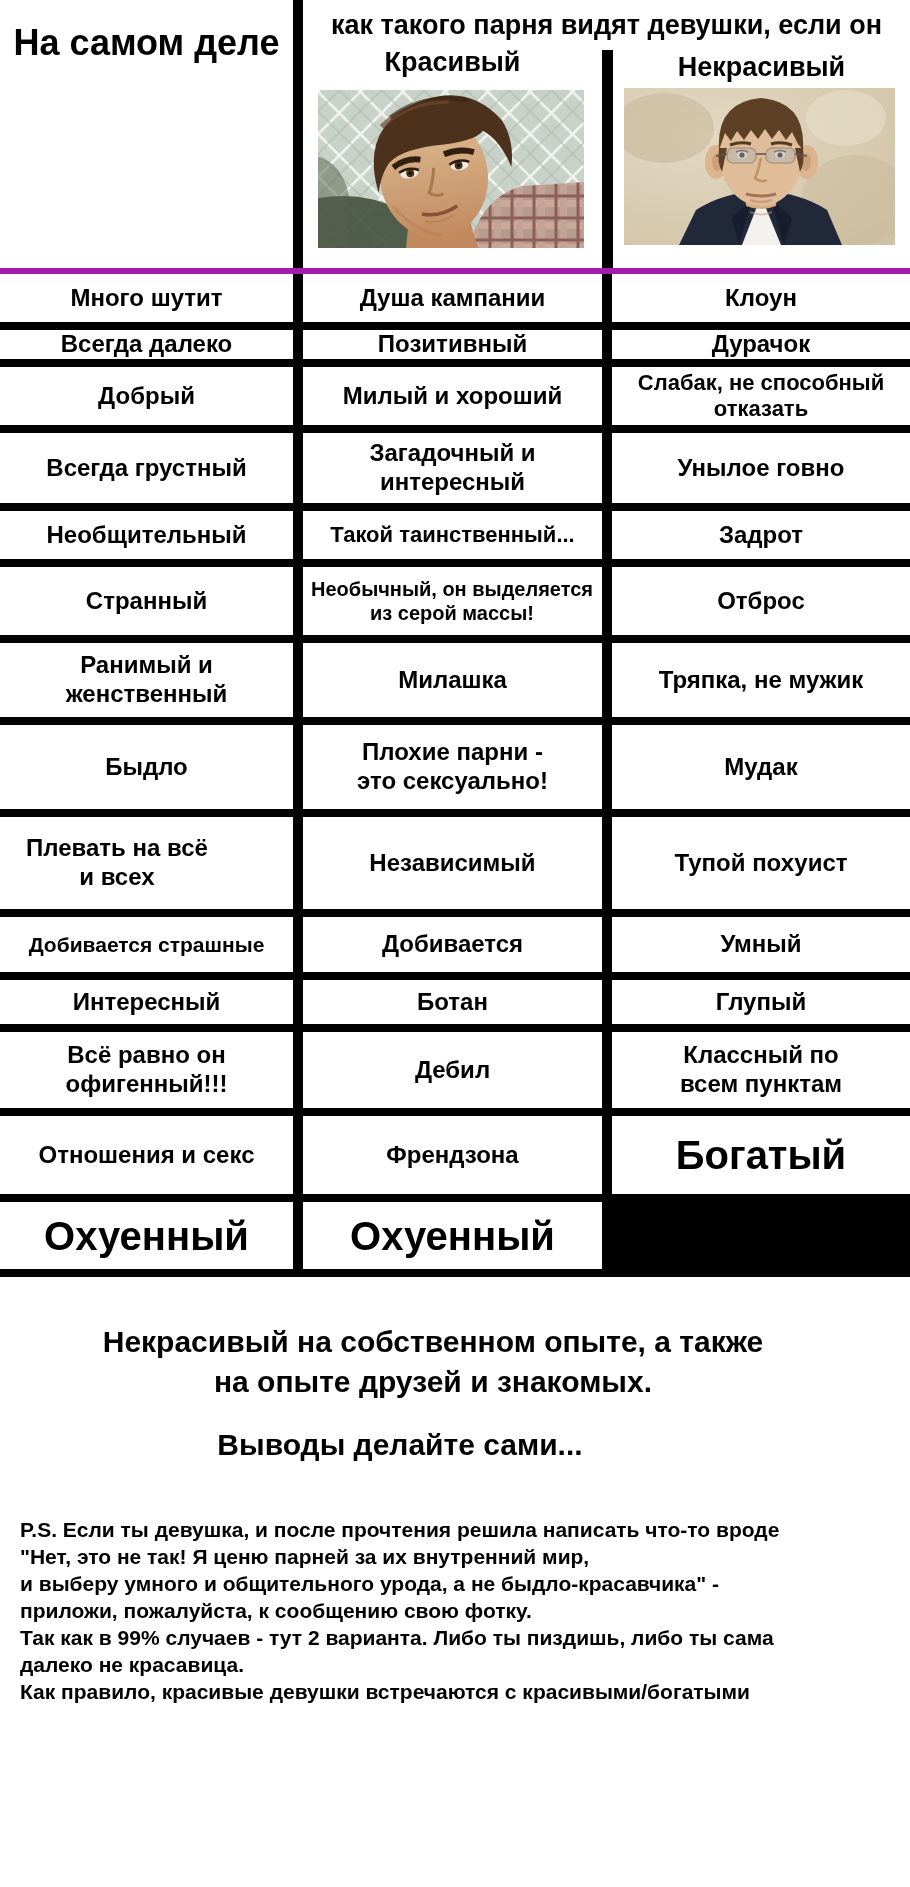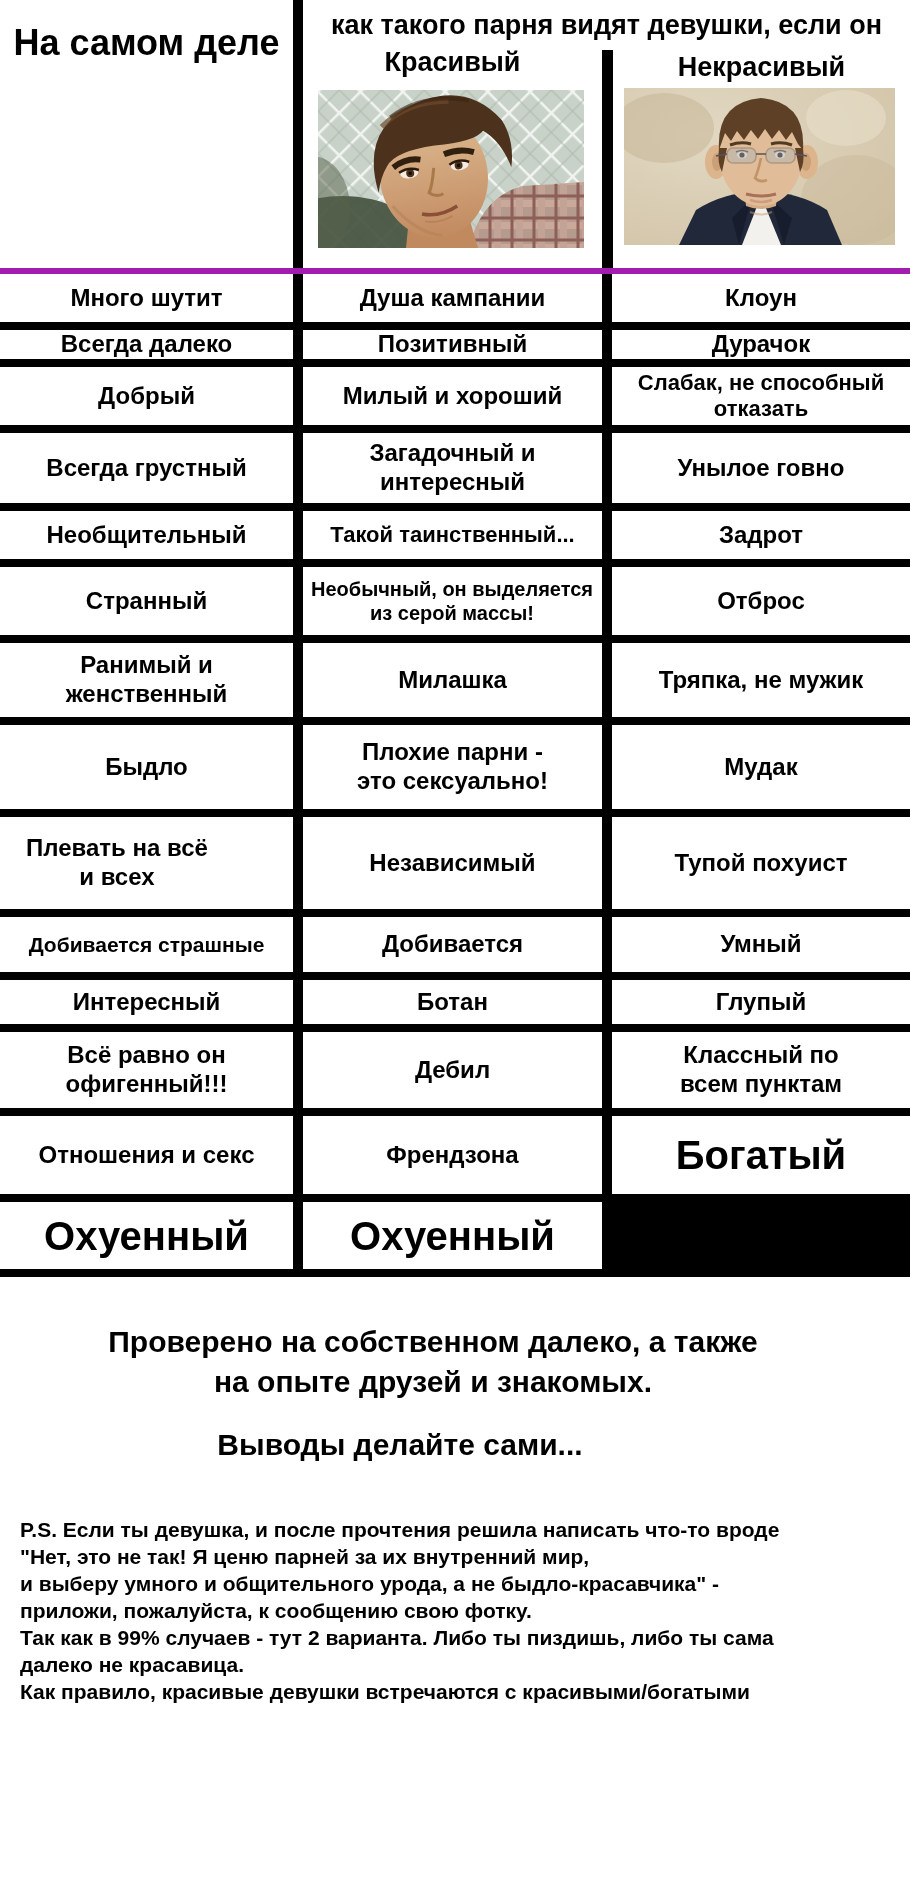--- a/index.html
+++ b/index.html
@@ -187,21 +187,21 @@
     <div class="cell">Классный по
 всем пунктам</div>
     <div class="cell">Отношения и секс</div>
     <div class="cell">Френдзона</div>
 
     <div class="cell f33">Богатый</div>
     <div class="cell f33">Охуенный</div>
     <div class="cell f33">Охуенный</div>
   </div>
 
-  <div class="abs foot1">Проверено на собственном далеко, а также
+  <div class="abs foot1">Некрасивый на собственном опыте, а также
 на опыте друзей и знакомых.</div>
   <div class="abs foot2">Выводы делайте сами...</div>
 
   <div class="abs ps">P.S. Если ты девушка, и после прочтения решила написать что-то вроде
 "Нет, это не так! Я ценю парней за их внутренний мир,
 и выберу умного и общительного урода, а не быдло-красавчика" -
 приложи, пожалуйста, к сообщению свою фотку.
 Так как в 99% случаев - тут 2 варианта. Либо ты пиздишь, либо ты сама
 далеко не красавица.
 Как правило, красивые девушки встречаются с красивыми/богатыми

